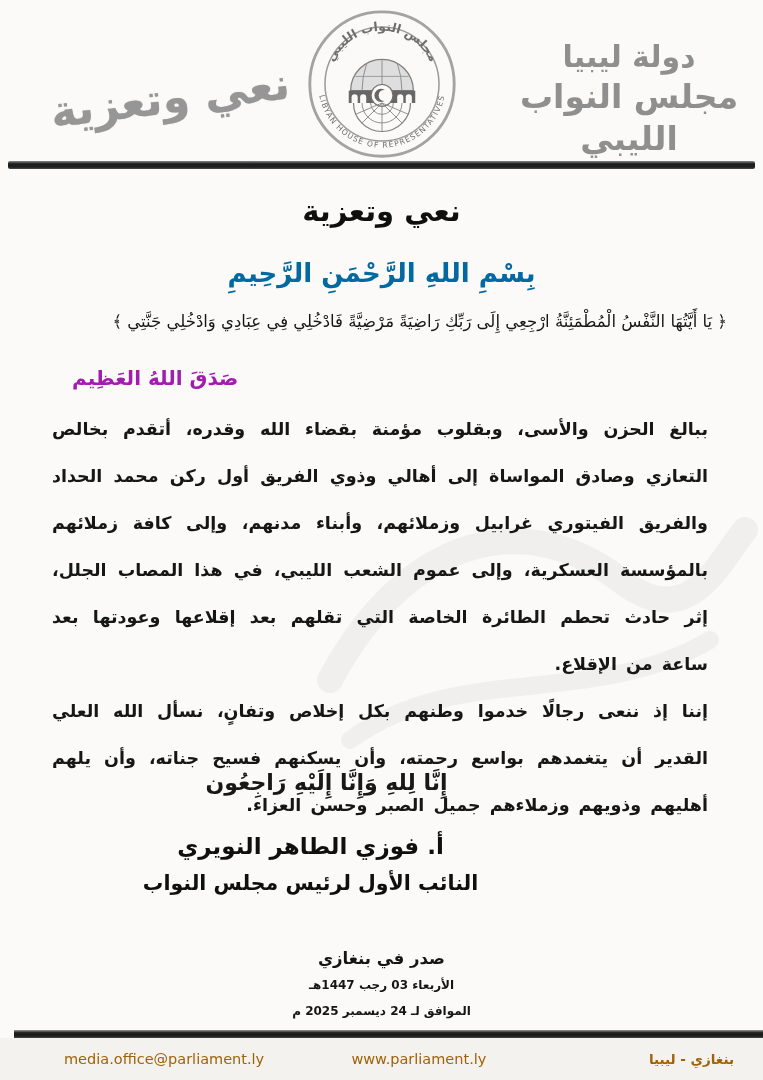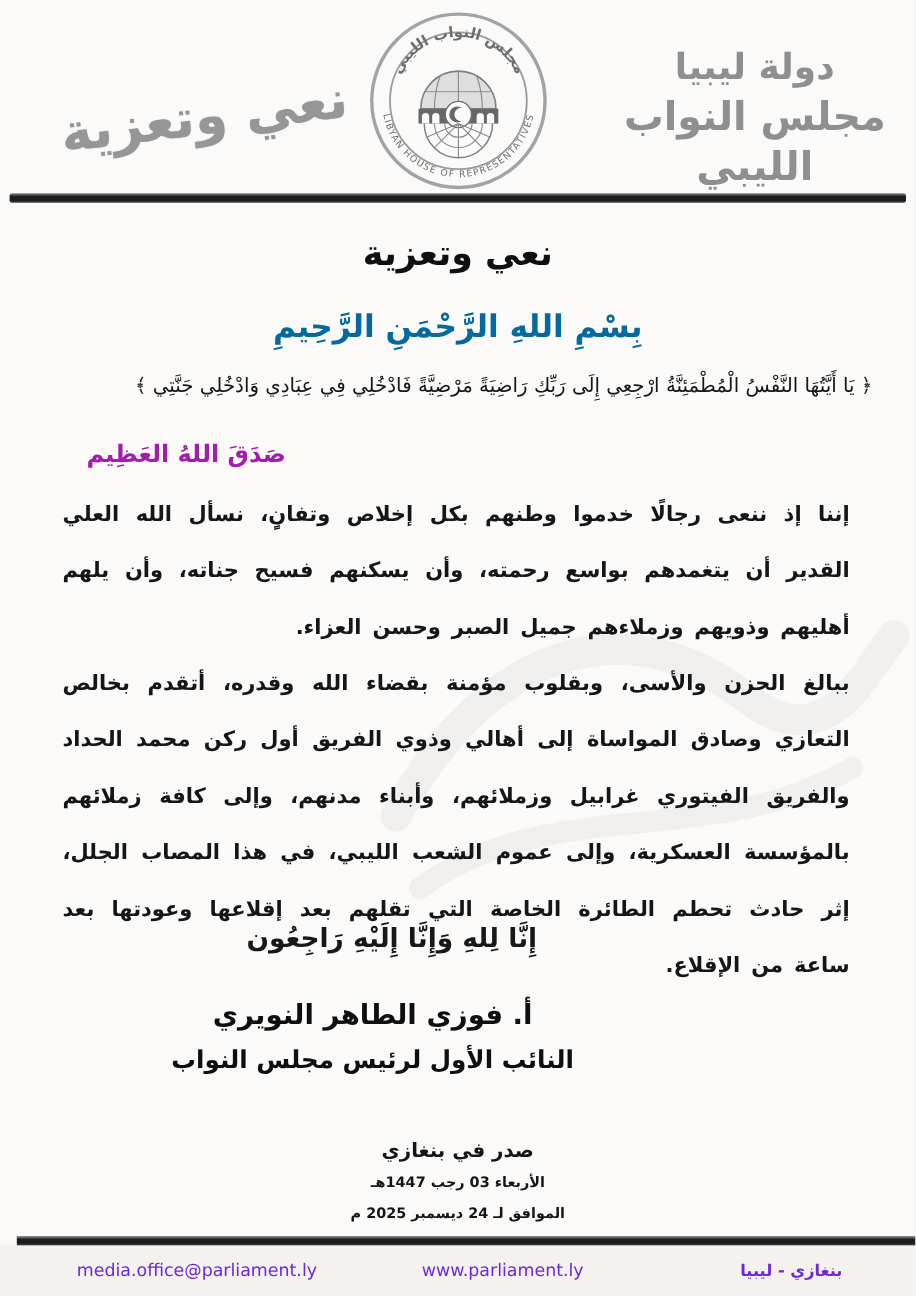--- a/index.html
+++ b/index.html
@@ -59,25 +59,25 @@
   .issued .place{font-size:16.5px;font-weight:bold;line-height:27px;}
   .issued .dt{font-size:12px;font-weight:bold;line-height:26px;}
   
   .rule-bottom{
     position:absolute;top:1030px;left:14px;width:749px;height:8px;
     background:linear-gradient(#9a9a9a 0%,#1c1c1c 35%,#1c1c1c 75%,#4a4a4a 100%);
   }
   .footer{
     position:absolute;top:1038px;left:0;width:763px;height:42px;
     background:#f3f2ef;display:grid;grid-template-columns:1fr 1fr 1fr;
-    align-items:center;font-size:14.5px;color:#6d28d9;
+    align-items:center;font-size:14.5px;color:#a16207;
   }
   .footer .email{justify-self:start;padding-left:64px;direction:ltr;}
   .footer .site{justify-self:center;transform:translateX(30px);direction:ltr;}
-  .footer .loc{justify-self:end;padding-right:61px;direction:rtl;font-weight:bold;font-size:13.5px;}
+  .footer .loc{justify-self:end;padding-right:29px;direction:rtl;font-weight:bold;font-size:13.5px;}
 </style>
 </head>
 <body>
 
 <div class="page">
 
   <div class="hdr-left">نعي وتعزية</div>
 
   <div class="logo-wrap">
     <svg viewBox="0 0 160 160" width="152" height="152">
@@ -126,22 +126,22 @@
   <div class="bismillah" dir="rtl">بِسْمِ اللهِ الرَّحْمَنِ الرَّحِيمِ</div>
   <div class="verse">﴿ يَا أَيَّتُهَا النَّفْسُ الْمُطْمَئِنَّةُ ارْجِعِي إِلَى رَبِّكِ رَاضِيَةً مَرْضِيَّةً فَادْخُلِي فِي عِبَادِي وَادْخُلِي جَنَّتِي ﴾</div>
   <div class="sadaqa" dir="rtl">صَدَقَ اللهُ العَظِيم</div>
 
   <svg class="watermark" width="470" height="300" viewBox="0 0 470 300">
     <path d="M 40,210 C 120,60 240,40 330,110 C 400,165 430,90 455,60" fill="none" stroke="#555" stroke-width="26" stroke-linecap="round"></path>
     <path d="M 60,270 C 170,190 300,240 420,170" fill="none" stroke="#555" stroke-width="18" stroke-linecap="round"></path>
   </svg>
 
   <div class="body-text">
+    <p>ببالغ الحزن والأسى، وبقلوب مؤمنة بقضاء الله وقدره، أتقدم بخالص التعازي وصادق المواساة إلى أهالي وذوي الفريق أول ركن محمد الحداد والفريق الفيتوري غرابيل وزملائهم، وأبناء مدنهم، وإلى كافة زملائهم بالمؤسسة العسكرية، وإلى عموم الشعب الليبي، في هذا المصاب الجلل، إثر حادث تحطم الطائرة الخاصة التي تقلهم بعد إقلاعها وعودتها بعد ساعة من الإقلاع.</p>
     <p>إننا إذ ننعى رجالًا خدموا وطنهم بكل إخلاص وتفانٍ، نسأل الله العلي القدير أن يتغمدهم بواسع رحمته، وأن يسكنهم فسيح جناته، وأن يلهم أهليهم وذويهم وزملاءهم جميل الصبر وحسن العزاء.</p>
-    <p>ببالغ الحزن والأسى، وبقلوب مؤمنة بقضاء الله وقدره، أتقدم بخالص التعازي وصادق المواساة إلى أهالي وذوي الفريق أول ركن محمد الحداد والفريق الفيتوري غرابيل وزملائهم، وأبناء مدنهم، وإلى كافة زملائهم بالمؤسسة العسكرية، وإلى عموم الشعب الليبي، في هذا المصاب الجلل، إثر حادث تحطم الطائرة الخاصة التي تقلهم بعد إقلاعها وعودتها بعد ساعة من الإقلاع.</p>
   </div>
 
   <div class="inna" dir="rtl">إِنَّا لِلهِ وَإِنَّا إِلَيْهِ رَاجِعُون</div>
 
   <div class="sig sig-name" style="position:absolute;top:833px;">أ. فوزي الطاهر النويري</div>
   <div class="sig sig-title" style="position:absolute;top:871px;">النائب الأول لرئيس مجلس النواب</div>
 
   <div class="issued">
     <div class="place">صدر في بنغازي</div>
     <div class="dt">الأربعاء 03 رجب 1447هـ</div>

